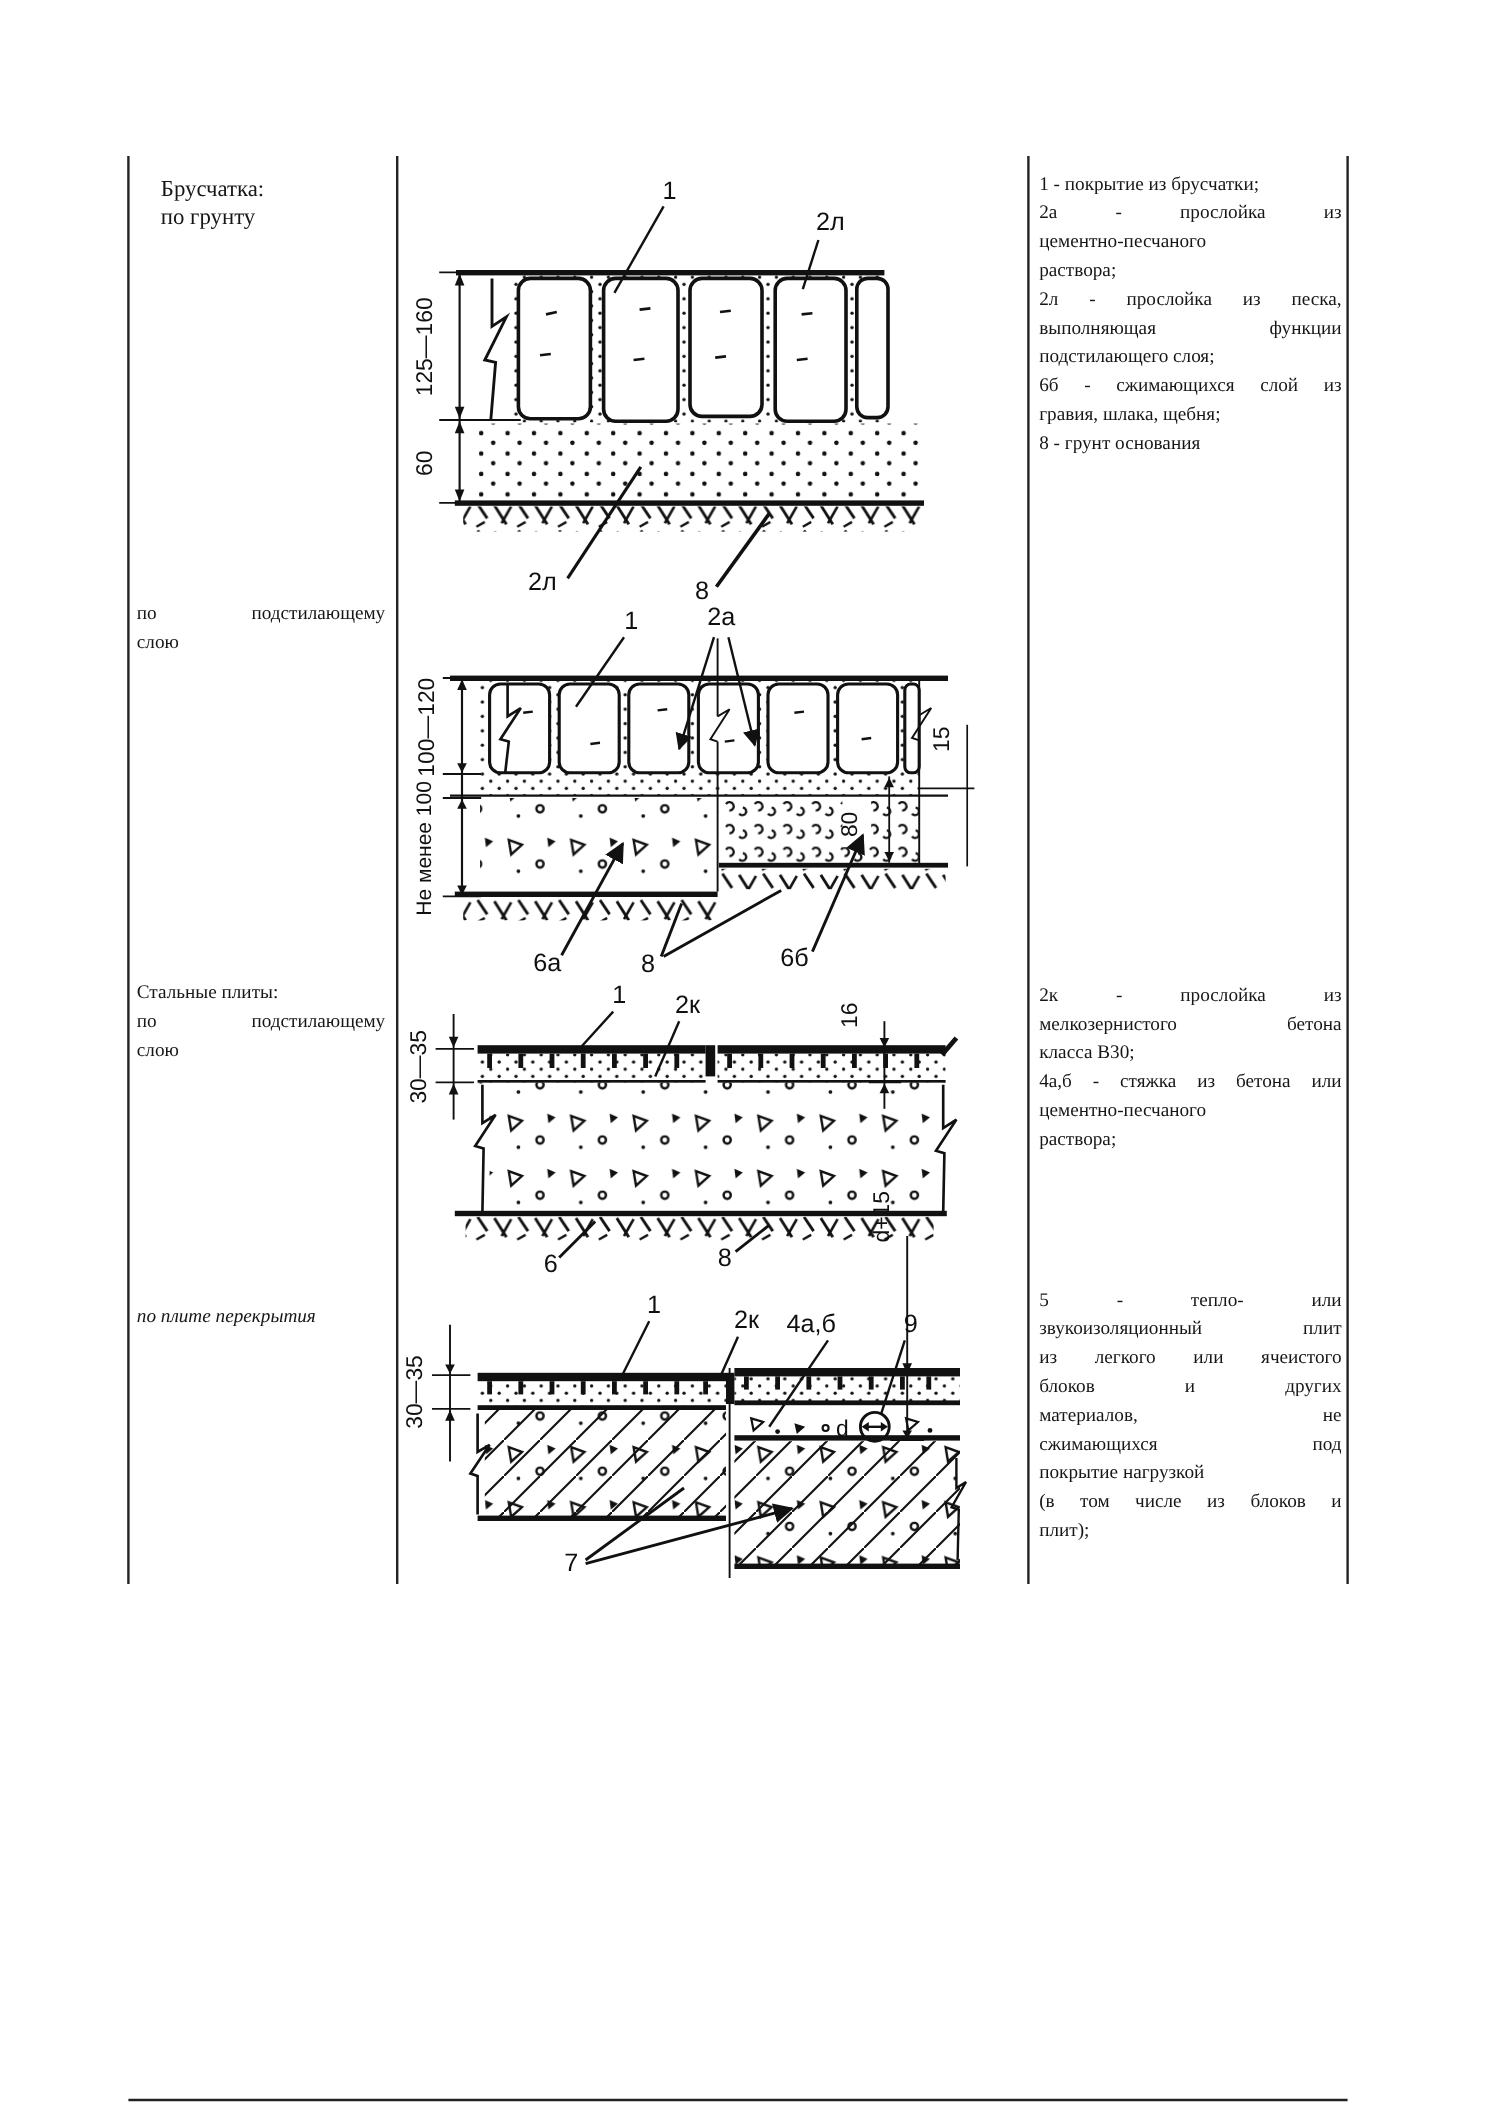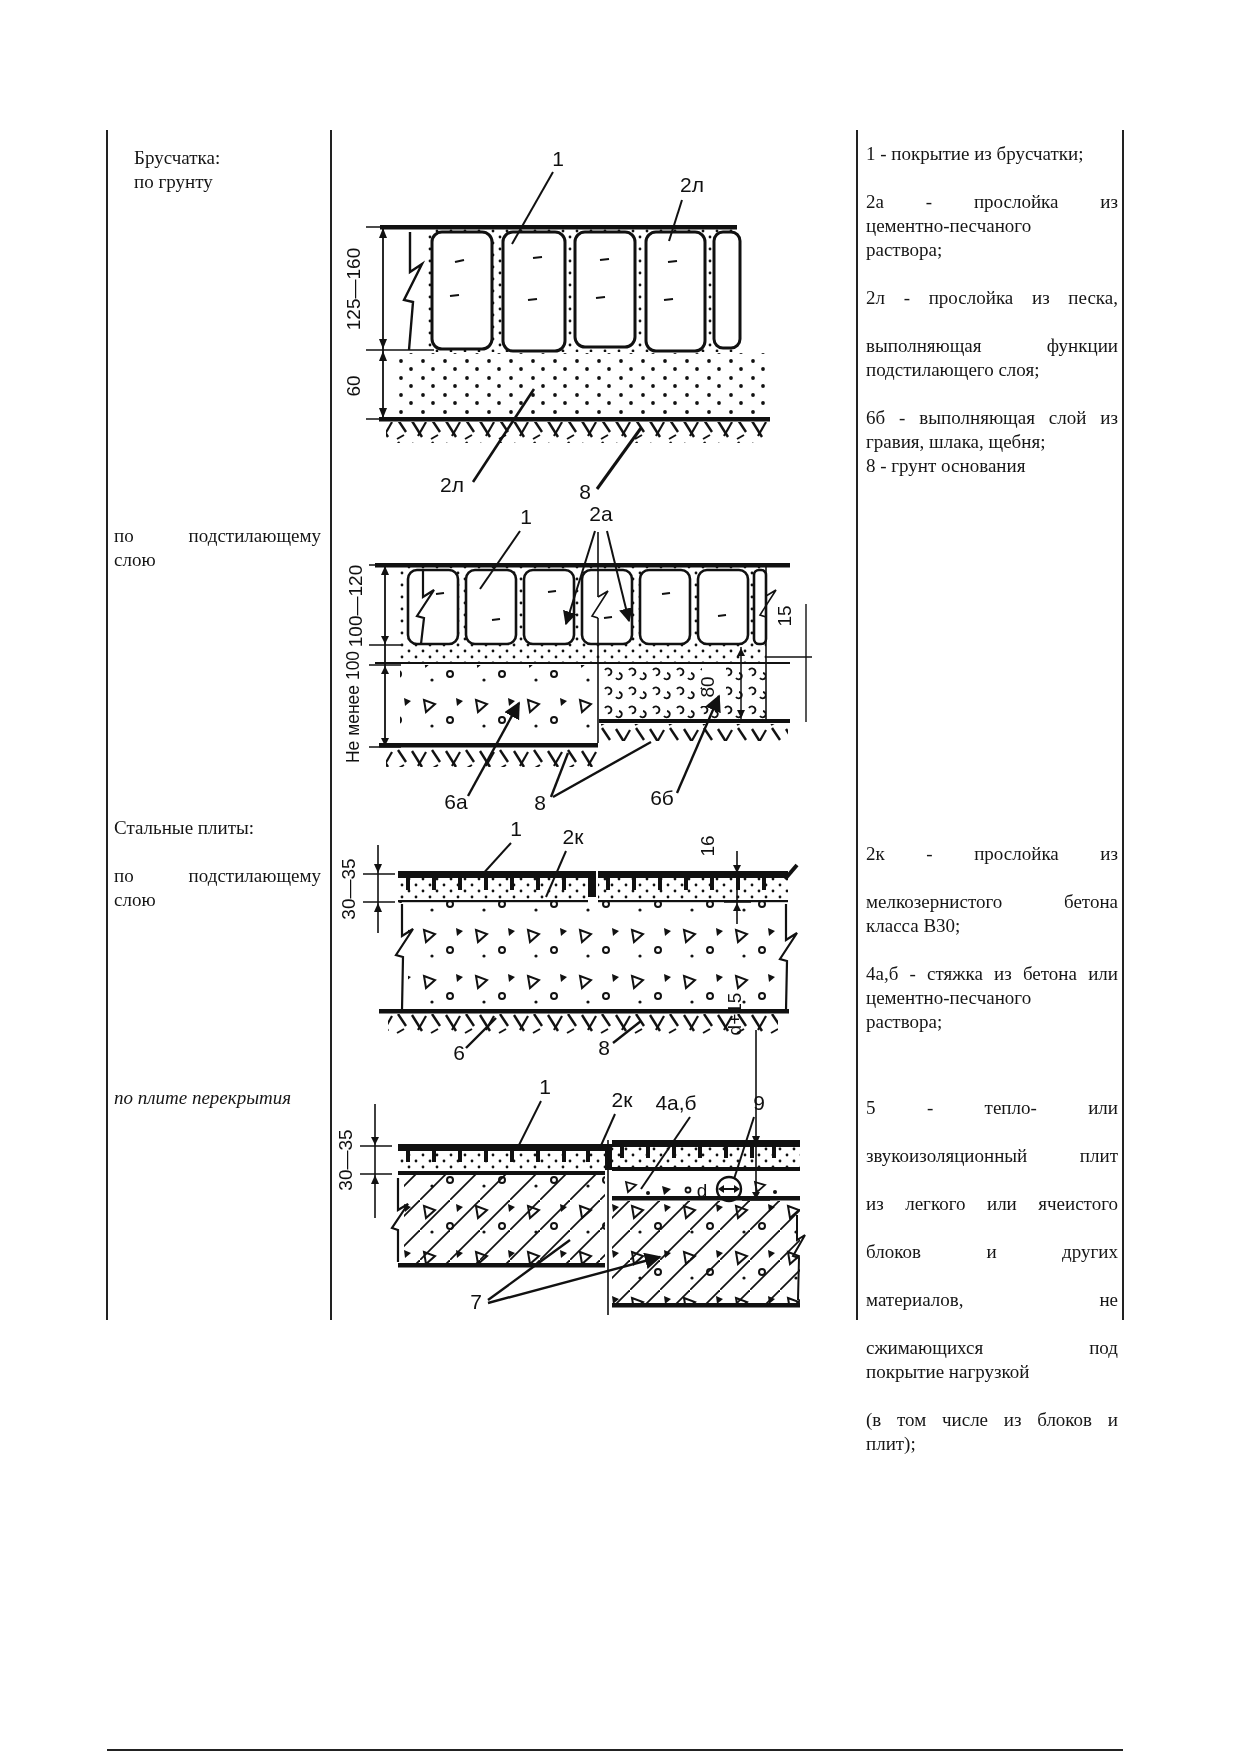--- a/index.html
+++ b/index.html
@@ -1,22 +1,22 @@
 <!DOCTYPE html>
 <html><head>
 <meta charset="utf-8">
 <style>
   html,body{margin:0;padding:0;background:#e8e8e8;}
   #page{position:relative;width:1240px;height:1755px;background:#ffffff;overflow:hidden;
         font-family:"Liberation Serif", serif;color:#161616;}
   #art{position:absolute;left:0;top:0;}
   .cell{position:absolute;}
   .tl{font-size:19px;line-height:24px;white-space:nowrap;}
-  .tlw{font-size:19px;line-height:24px;}
-  .j{text-align:justify;text-align-last:justify;white-space:normal;margin-top:24px;}
+  .tlw{font-size:16px;line-height:24px;}
+  .j{text-align:justify;text-align-last:justify;white-space:normal;}
   .n{text-align:left;white-space:normal;}
   .litem{margin:0;padding:0;}
   svg text{font-family:"Liberation Sans", sans-serif;fill:#101010;}
   .co{font-size:21px;}
   .dm{font-size:19px;}
   .dms{font-size:17.5px;}
 </style>
 </head>
 <body>
 
@@ -390,21 +390,21 @@
     <div class="tlw j">2а - прослойка из</div>
     <div class="tlw n">цементно-песчаного</div>
     <div class="tlw n">раствора;</div>
   </div>
   <div class="litem">
     <div class="tlw j">2л - прослойка из песка,</div>
     <div class="tlw j">выполняющая функции</div>
     <div class="tlw n">подстилающего слоя;</div>
   </div>
   <div class="litem">
-    <div class="tlw j">6б - выполняющая слой из</div>
+    <div class="tlw j">6б - сжимающихся слой из</div>
     <div class="tlw n">гравия, шлака, щебня;</div>
   </div>
   <div class="litem">
     <div class="tlw n">8 - грунт основания</div>
   </div>
 </div>
 
 <div class="cell" style="left:866px;top:818px;width:252px;">
   <div class="litem">
     <div class="tlw j">2к - прослойка из</div>

